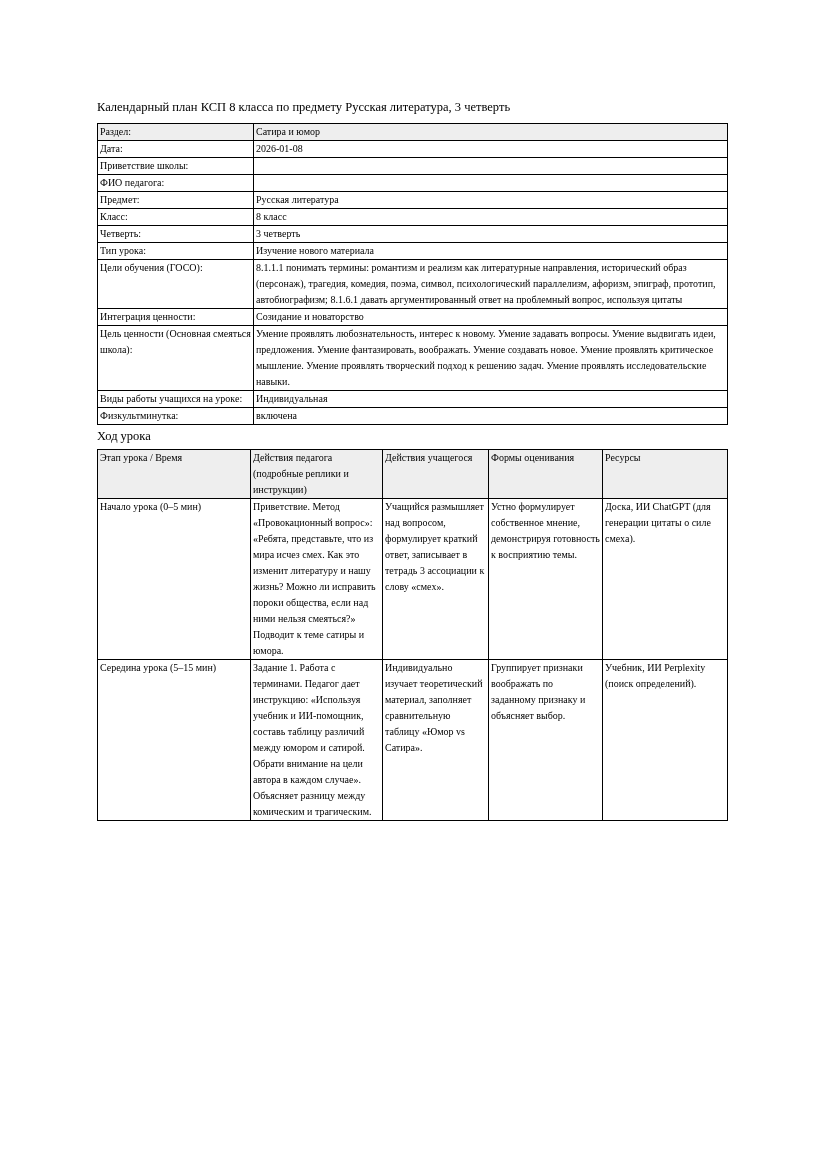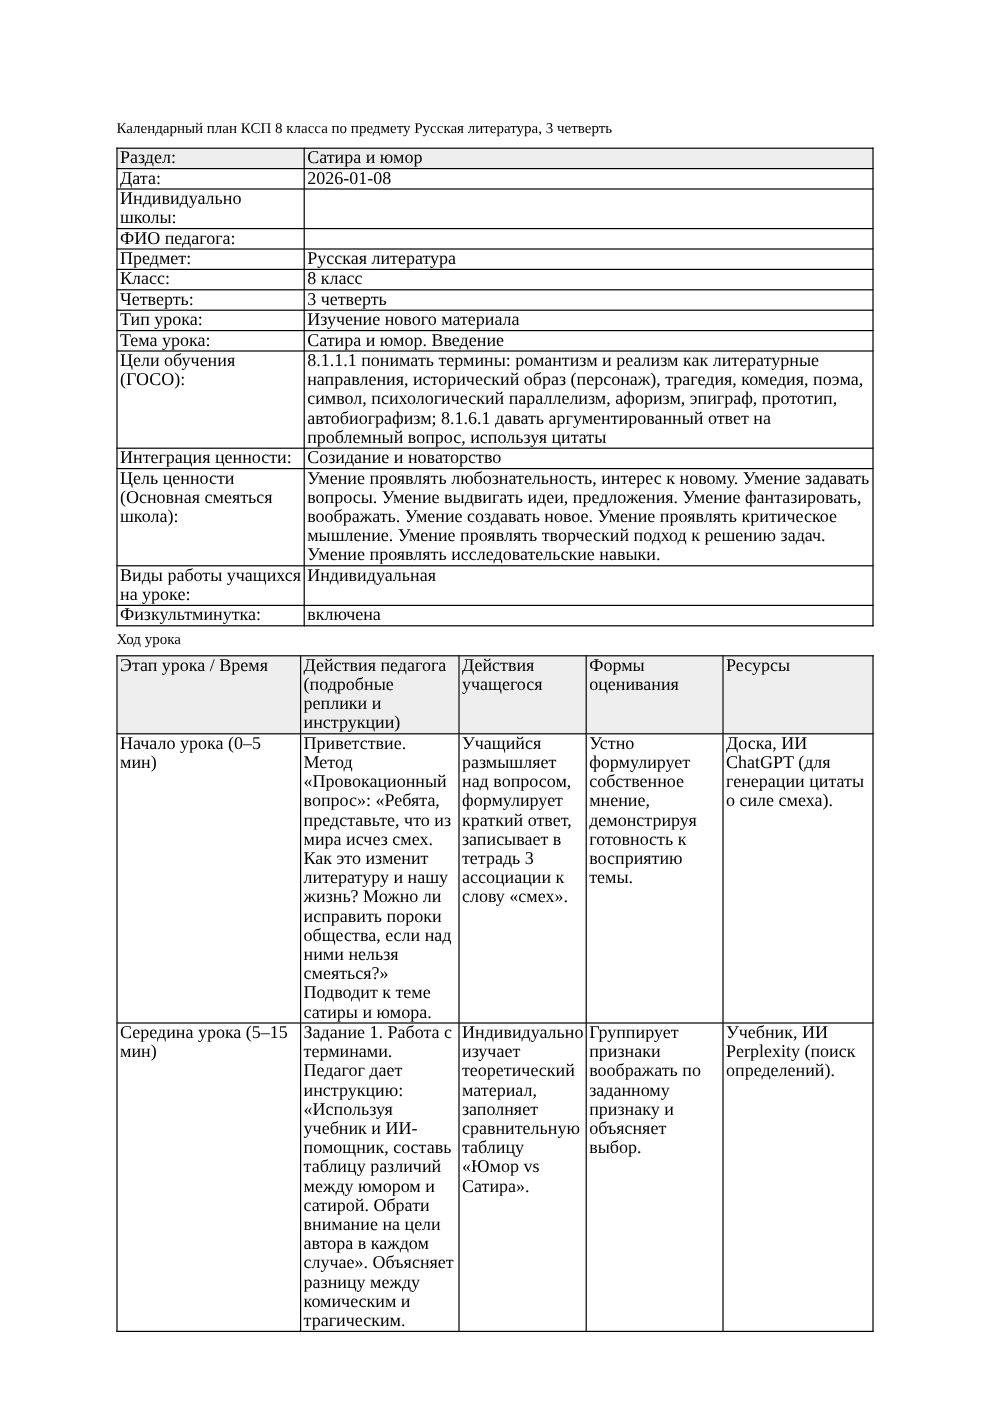--- a/index.html
+++ b/index.html
@@ -32,21 +32,21 @@
     table-layout: fixed;
     width: 630px;
   }
   td, th {
     border: 1px solid #000000;
     padding: 0 2px;
     vertical-align: top;
     line-height: 16px;
     font-weight: normal;
     text-align: left;
-    font-size: 15px;
+    font-size: 10px;
     overflow: hidden;
   }
   tr.hdr td,
   thead th {
     background: #eeeeee;
   }
   .section-heading {
     margin: 3px 0 5px 0;
     line-height: 16px;
   }
@@ -71,21 +71,21 @@
     <tbody>
         <tr class="hdr">
           <td>Раздел:</td>
           <td>Сатира и юмор</td>
         </tr>
         <tr>
           <td>Дата:</td>
           <td>2026-01-08</td>
         </tr>
         <tr>
-          <td>Индивидуально школы:</td>
+          <td>Приветствие школы:</td>
           <td></td>
         </tr>
         <tr>
           <td>ФИО педагога:</td>
           <td></td>
         </tr>
         <tr>
           <td>Предмет:</td>
           <td>Русская литература</td>
         </tr>
@@ -93,24 +93,20 @@
           <td>Класс:</td>
           <td>8 класс</td>
         </tr>
         <tr>
           <td>Четверть:</td>
           <td>3 четверть</td>
         </tr>
         <tr>
           <td>Тип урока:</td>
           <td>Изучение нового материала</td>
-        </tr>
-        <tr>
-          <td>Тема урока:</td>
-          <td>Сатира и юмор. Введение</td>
         </tr>
         <tr>
           <td>Цели обучения (ГОСО):</td>
           <td>8.1.1.1 понимать термины: романтизм и реализм как литературные направления, исторический образ (персонаж), трагедия, комедия, поэма, символ, психологический параллелизм, афоризм, эпиграф, прототип, автобиографизм; 8.1.6.1 давать аргументированный ответ на проблемный вопрос, используя цитаты</td>
         </tr>
         <tr>
           <td>Интеграция ценности:</td>
           <td>Созидание и новаторство</td>
         </tr>
         <tr>

